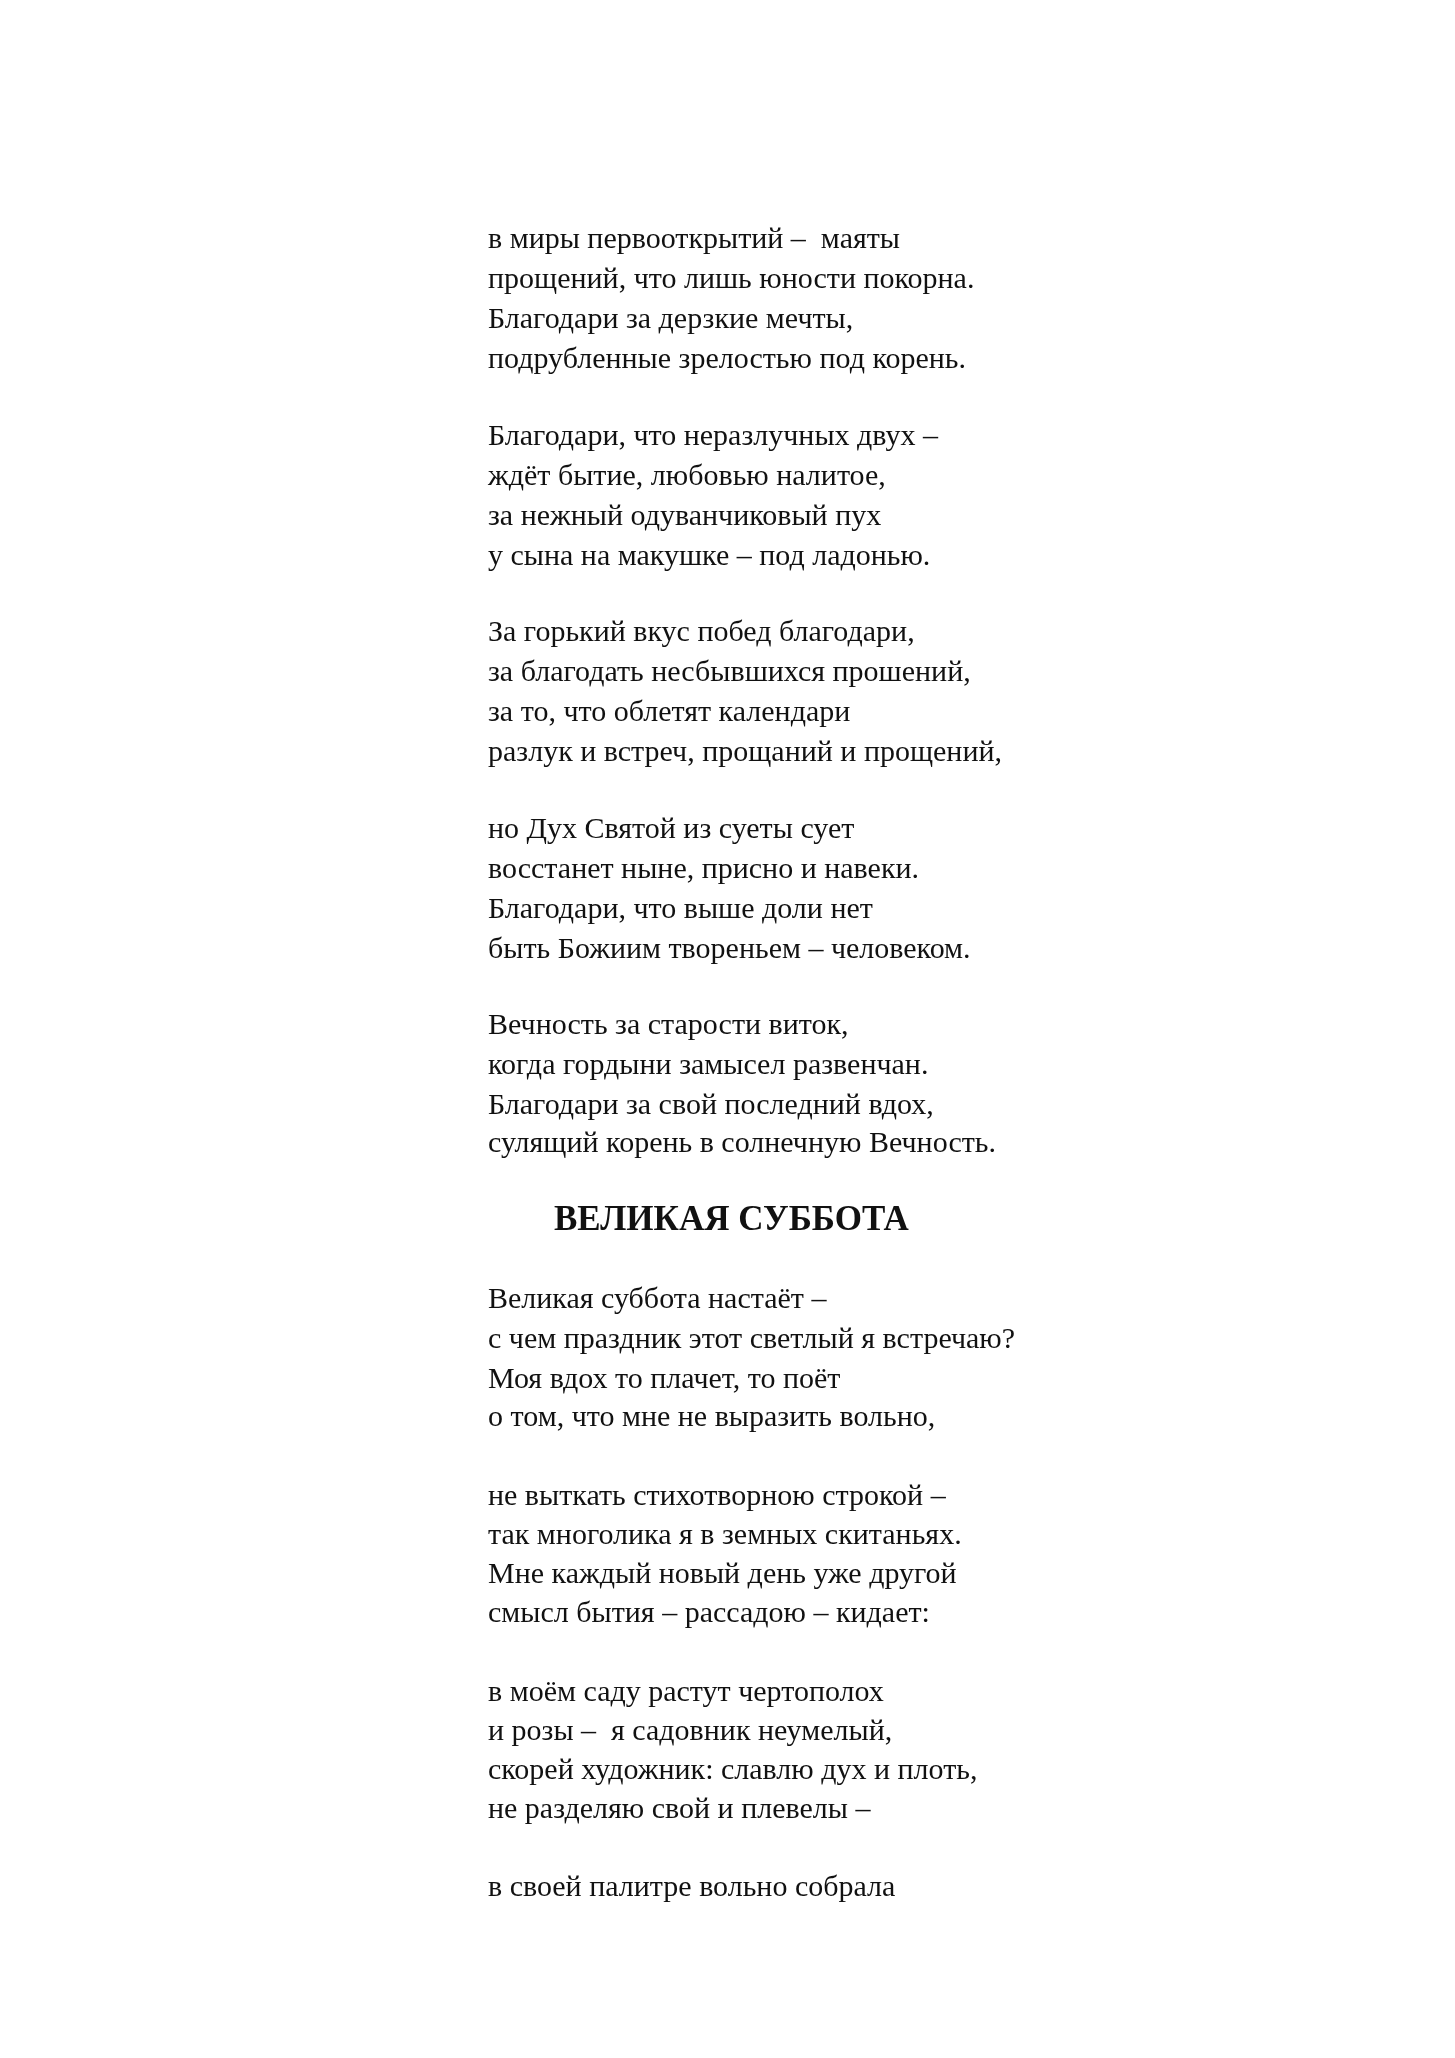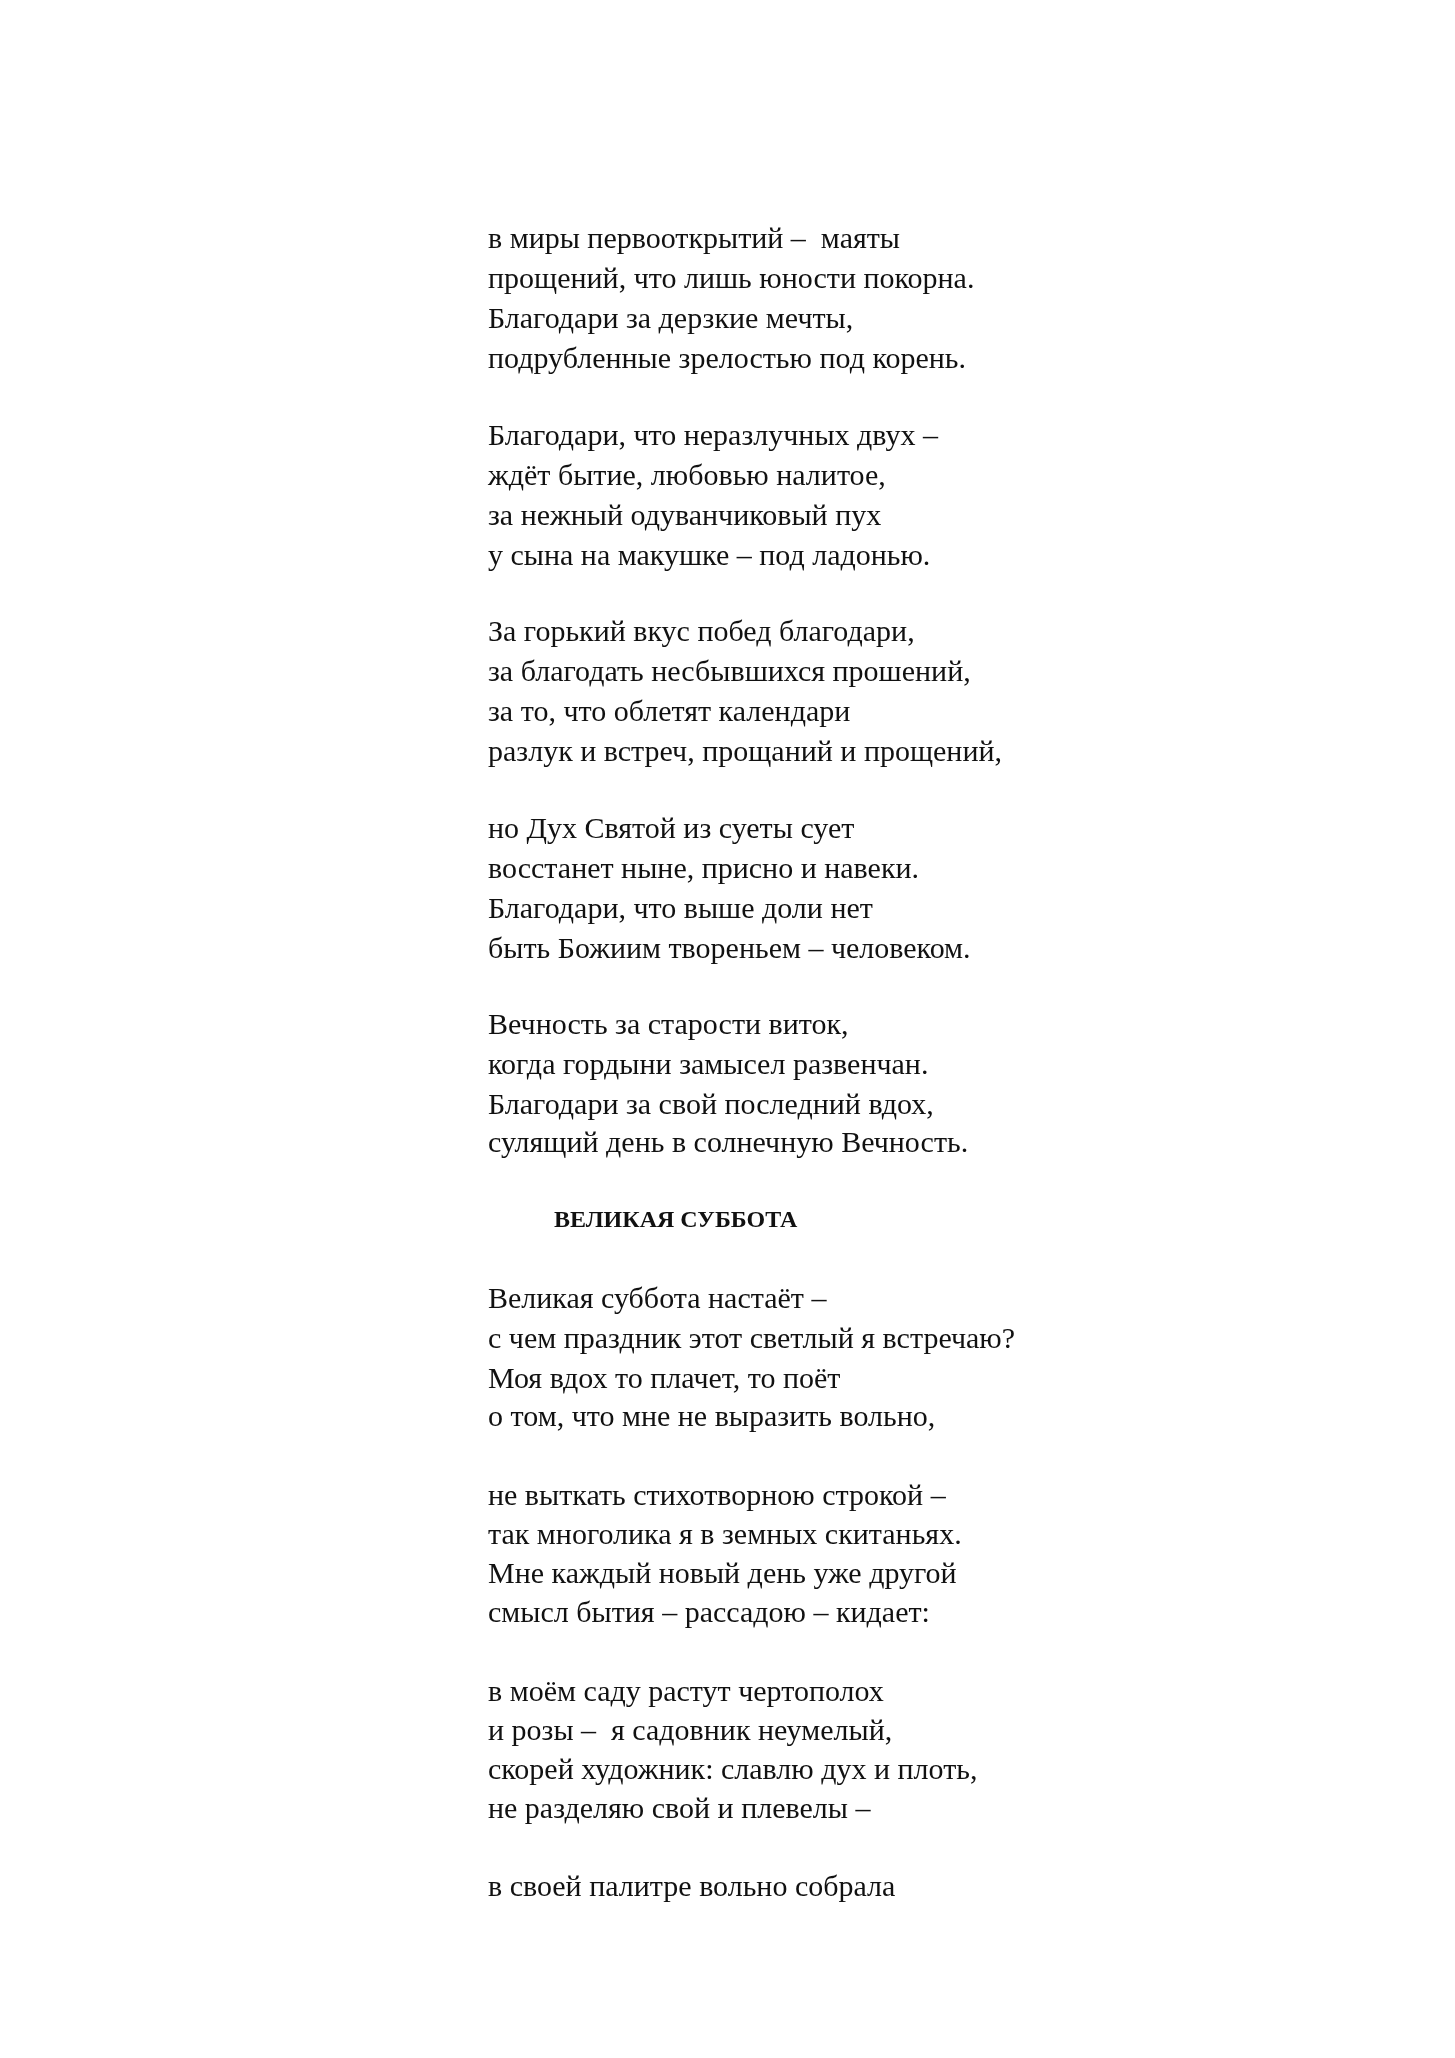--- a/index.html
+++ b/index.html
@@ -26,21 +26,21 @@
       left: 0;
       white-space: pre;
       font-size: 30px;
       line-height: 40px;
       height: 40px;
     }
     .heading {
       position: absolute;
       left: 66px;
       white-space: pre;
-      font-size: 24px;
+      font-size: 35px;
       font-weight: bold;
       line-height: 40px;
       height: 40px;
       text-align: center;
     }
   </style>
 </head>
 <body>
 
 <div class="page">
@@ -70,21 +70,21 @@
     <div class="line" style="top:808px">но Дух Святой из суеты сует</div>
     <div class="line" style="top:848px">восстанет ныне, присно и навеки.</div>
     <div class="line" style="top:888px">Благодари, что выше доли нет</div>
     <div class="line" style="top:928px">быть Божиим твореньем – человеком.</div>
   </div>
 
   <div>
     <div class="line" style="top:1004px">Вечность за старости виток,</div>
     <div class="line" style="top:1044px">когда гордыни замысел развенчан.</div>
     <div class="line" style="top:1084px">Благодари за свой последний вдох,</div>
-    <div class="line" style="top:1122px">сулящий день в солнечную Вечность.</div>
+    <div class="line" style="top:1122px">сулящий корень в солнечную Вечность.</div>
   </div>
 
   <div class="heading" style="top:1199px">ВЕЛИКАЯ СУББОТА</div>
 
   <div>
     <div class="line" style="top:1278px">Великая суббота настаёт –</div>
     <div class="line" style="top:1318px">с чем праздник этот светлый я встречаю?</div>
     <div class="line" style="top:1358px">Моя вдох то плачет, то поёт</div>
     <div class="line" style="top:1396px">о том, что мне не выразить вольно,</div>
   </div>

